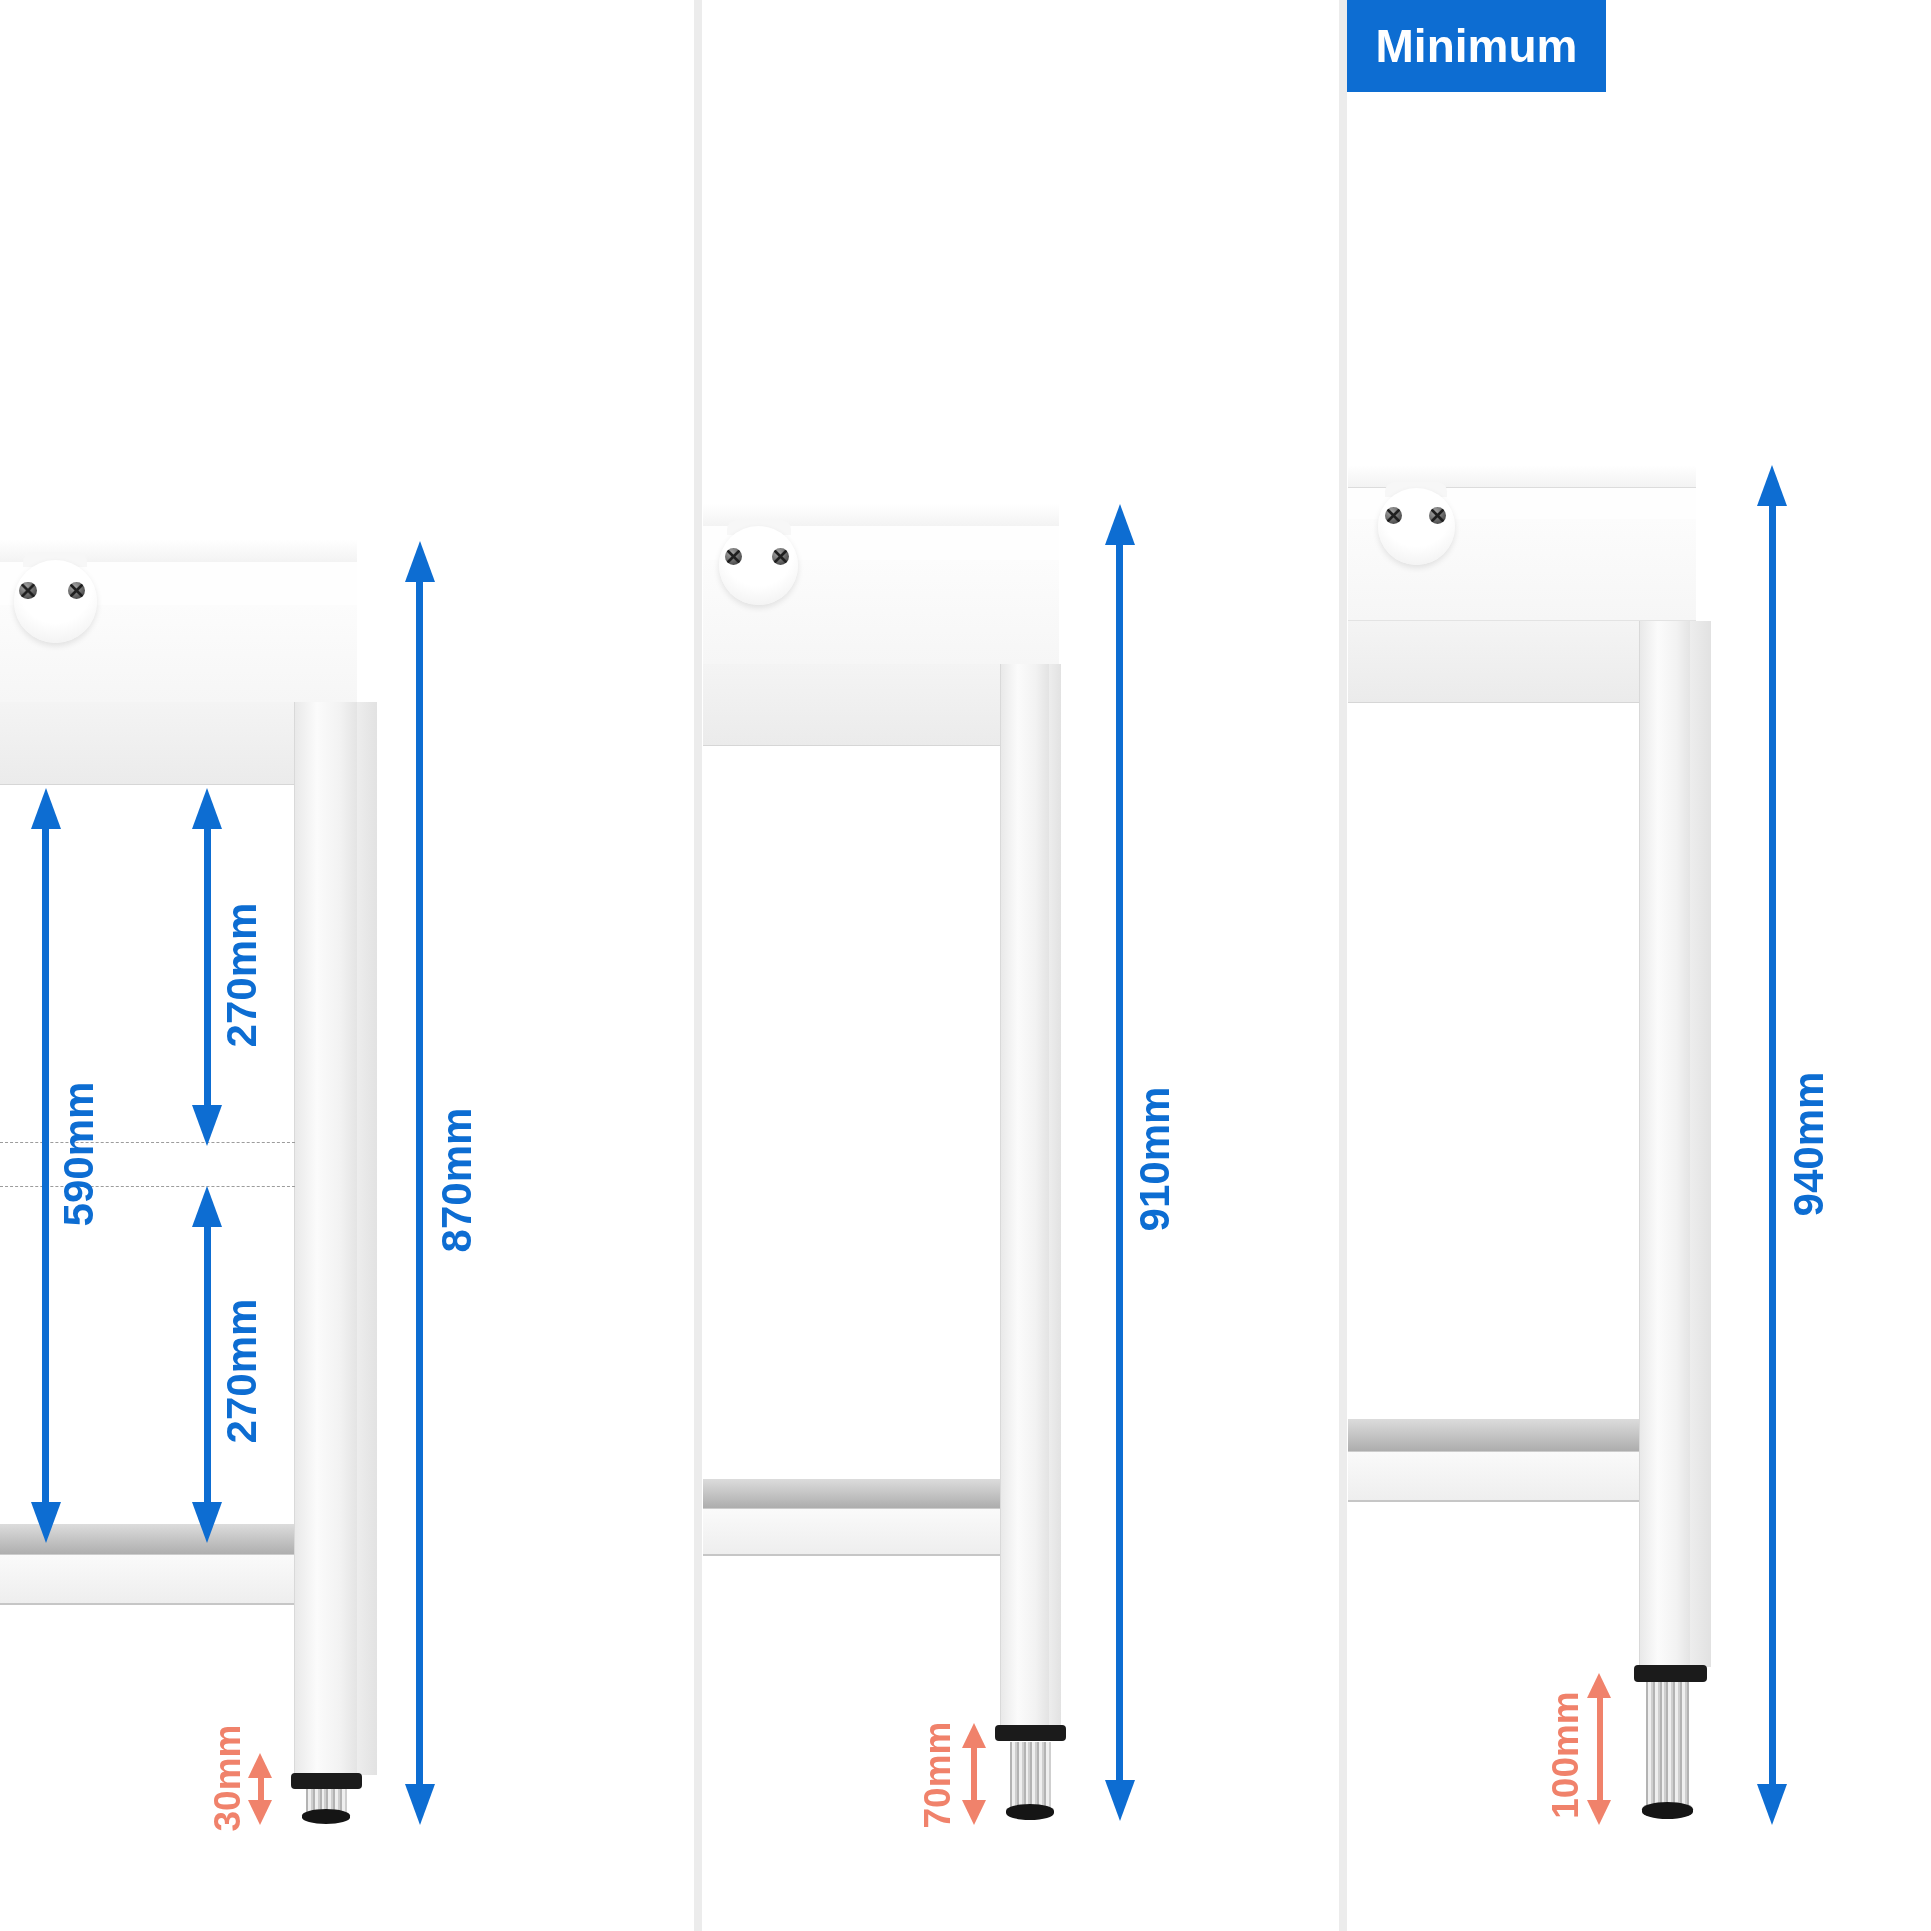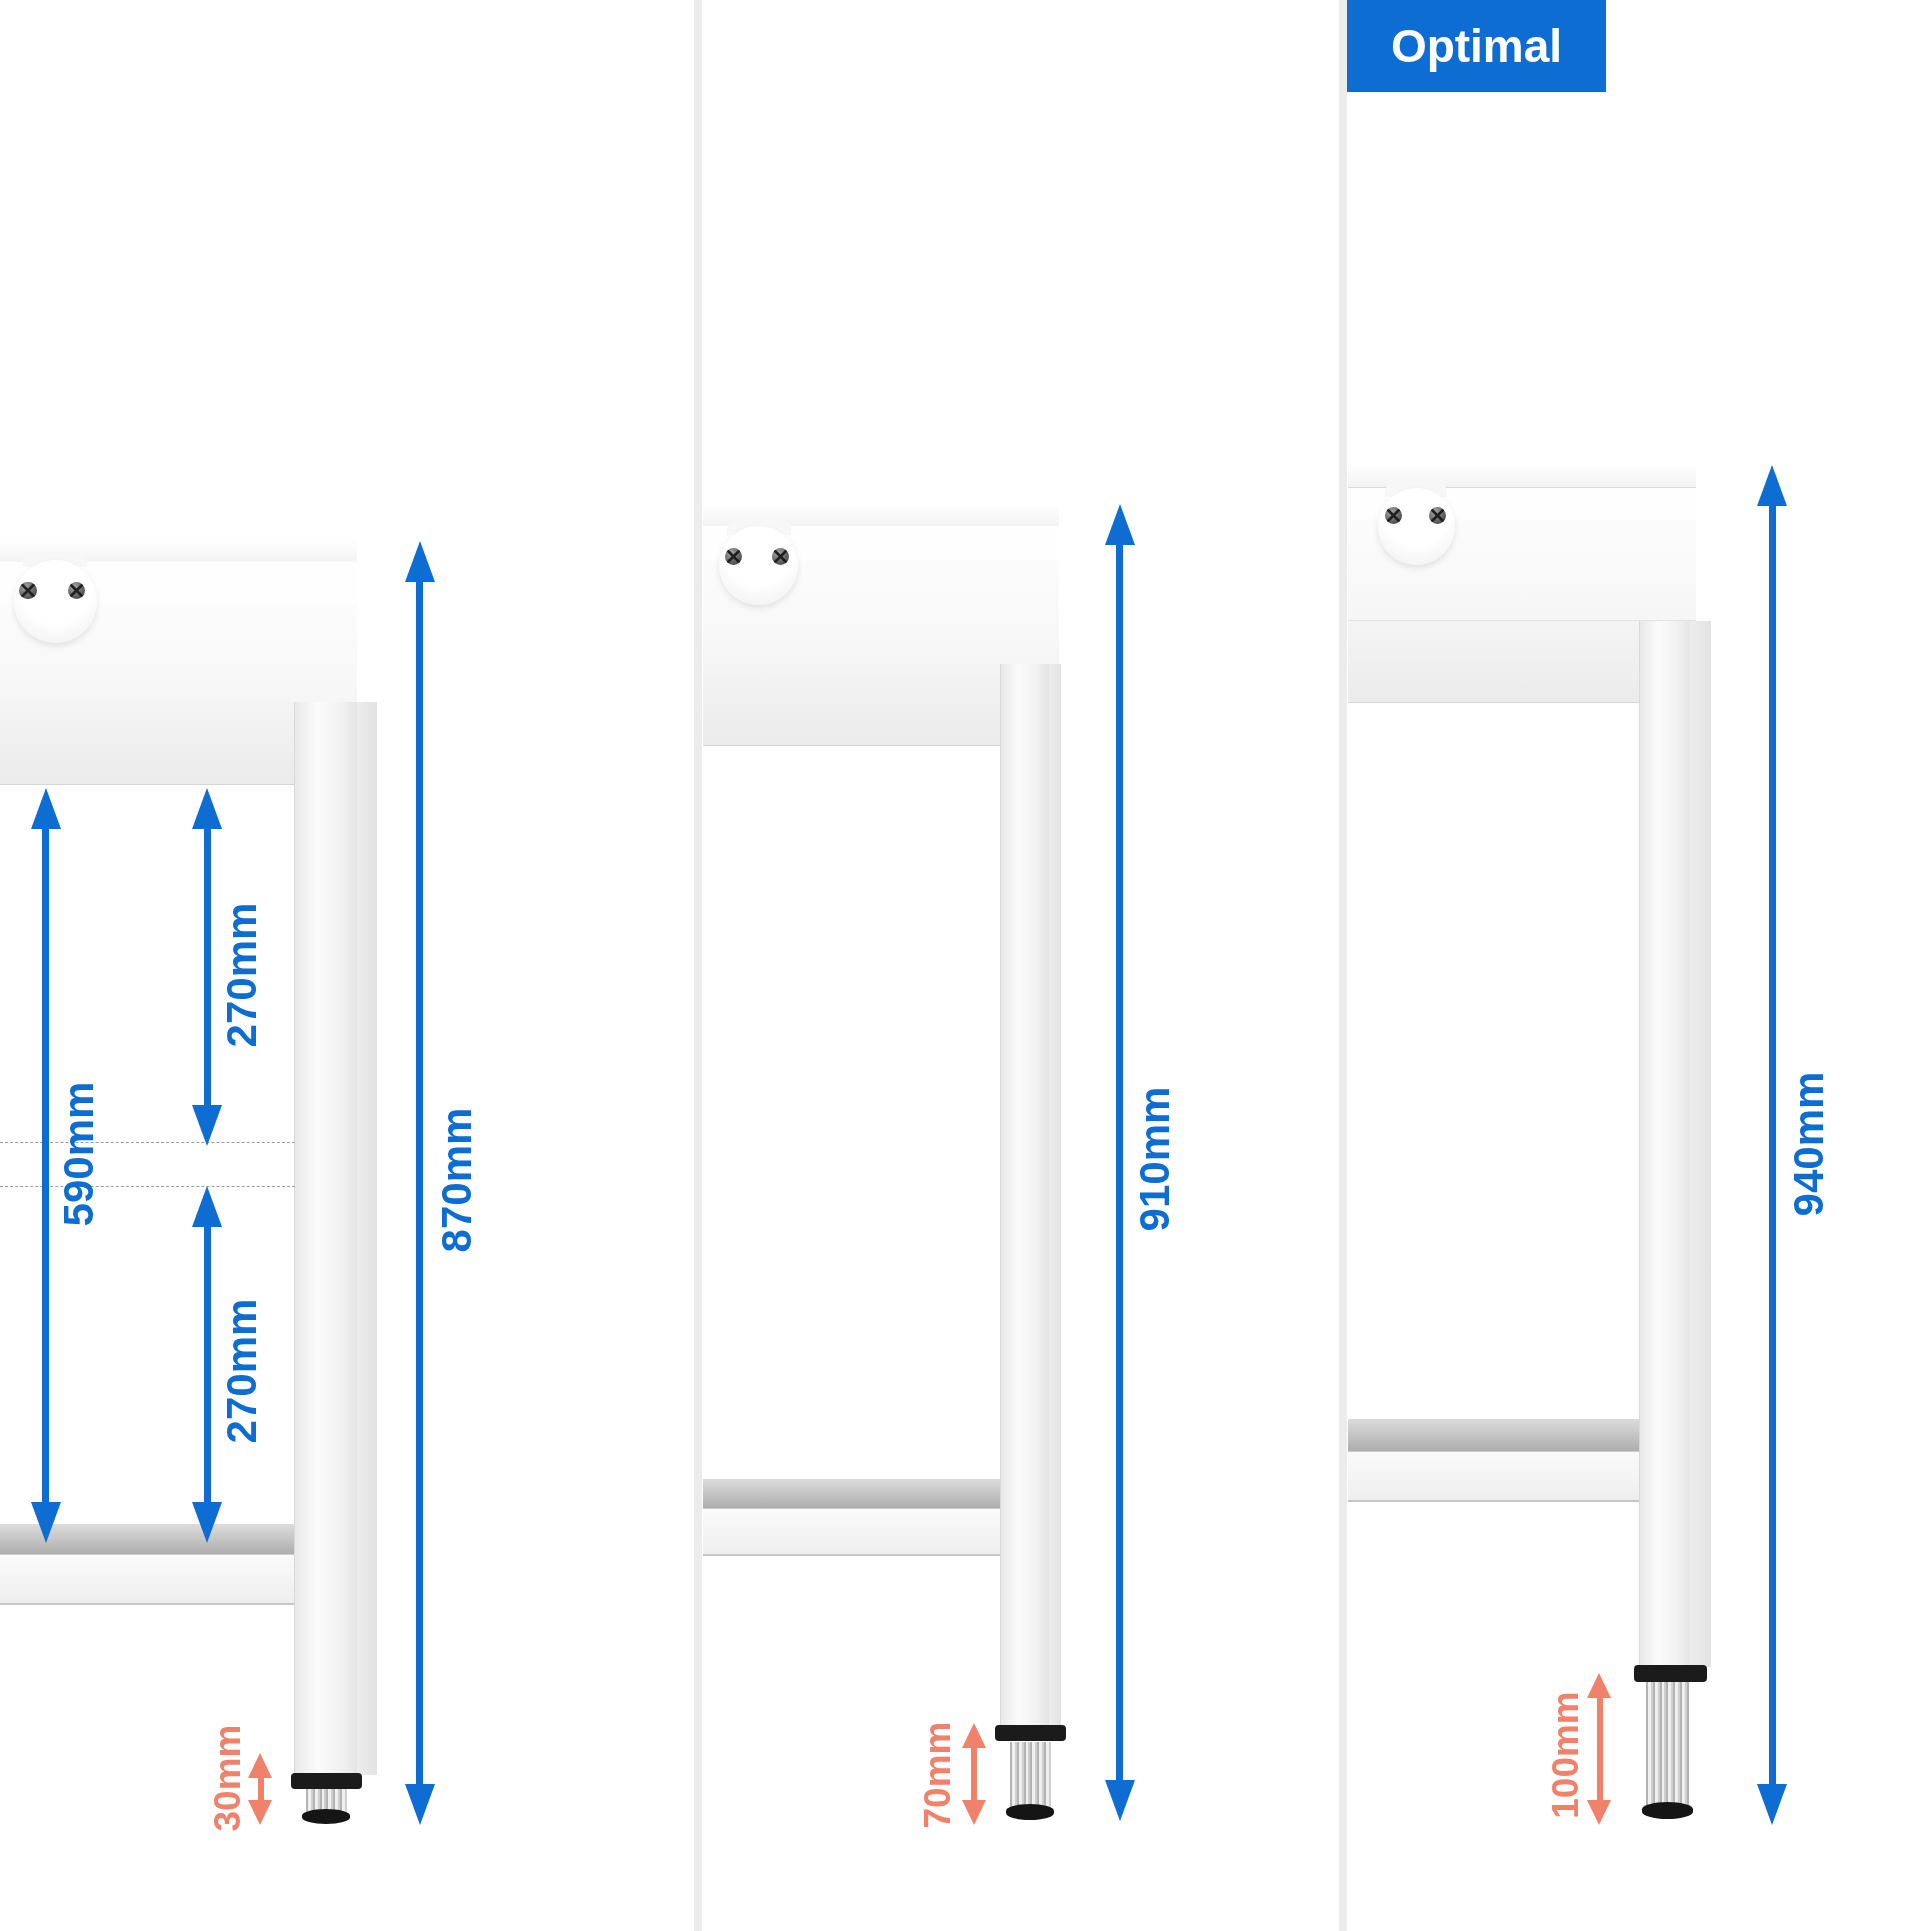--- a/index.html
+++ b/index.html
@@ -145,21 +145,21 @@
     <div class="abs oh-down" style="left:260px;top:1800px;"></div>
 
     <div class="dim blue" style="left:453px;top:1159px;">910mm</div>
     <div class="dim orange" style="left:236px;top:1775px;">70mm</div>
   </div>
 
   <div class="vdivider" style="left:1339px;"></div>
 
   <div class="panel" style="left:1347px;width:584px;">
     <div class="panel-header" style="left:0;width:259px;">
-      <span>Optimal</span>
+      <span>Minimum</span>
     </div>
 
     <div class="abs ttop" style="left:1px;top:465px;width:348px;height:22px;"></div>
     <div class="abs tfront" style="left:1px;top:488px;width:348px;height:32px;"></div>
     <div class="abs tapron" style="left:1px;top:519px;width:348px;height:101px;"></div>
     <div class="abs tleg" style="left:292px;top:621px;width:51px;height:1046px;"></div>
     <div class="abs tlegside" style="left:343px;top:621px;width:21px;height:1046px;"></div>
     <div class="abs tstretch" style="left:1px;top:621px;width:291px;height:81px;"></div>
     <div class="abs tshelf" style="left:1px;top:1419px;width:291px;height:32px;"></div>
     <div class="abs trail" style="left:1px;top:1451px;width:291px;height:48px;"></div>

